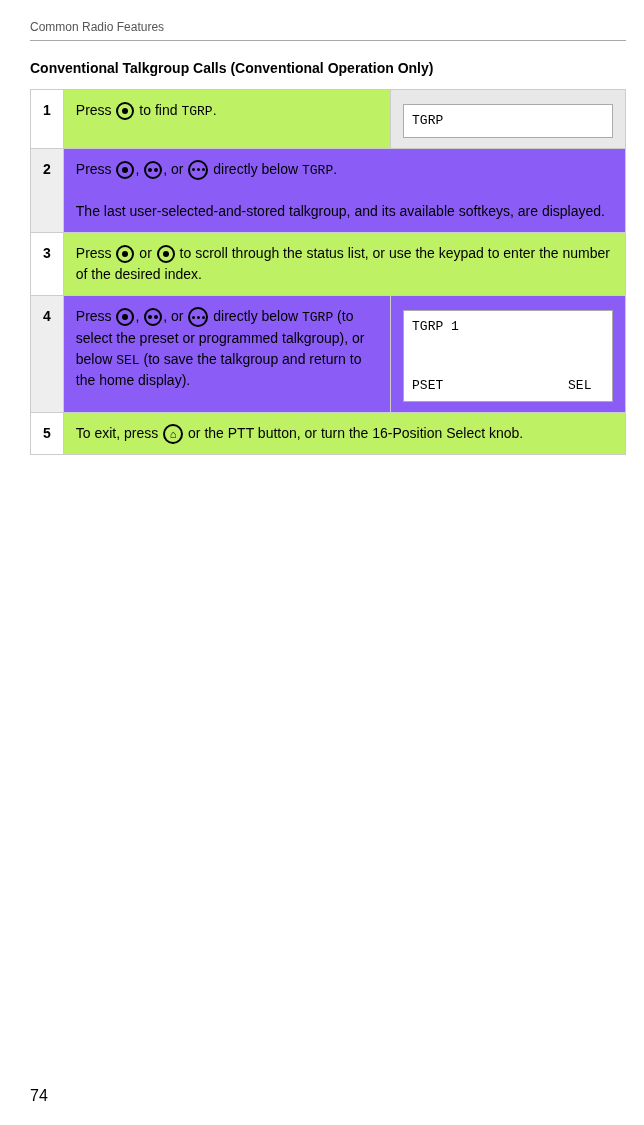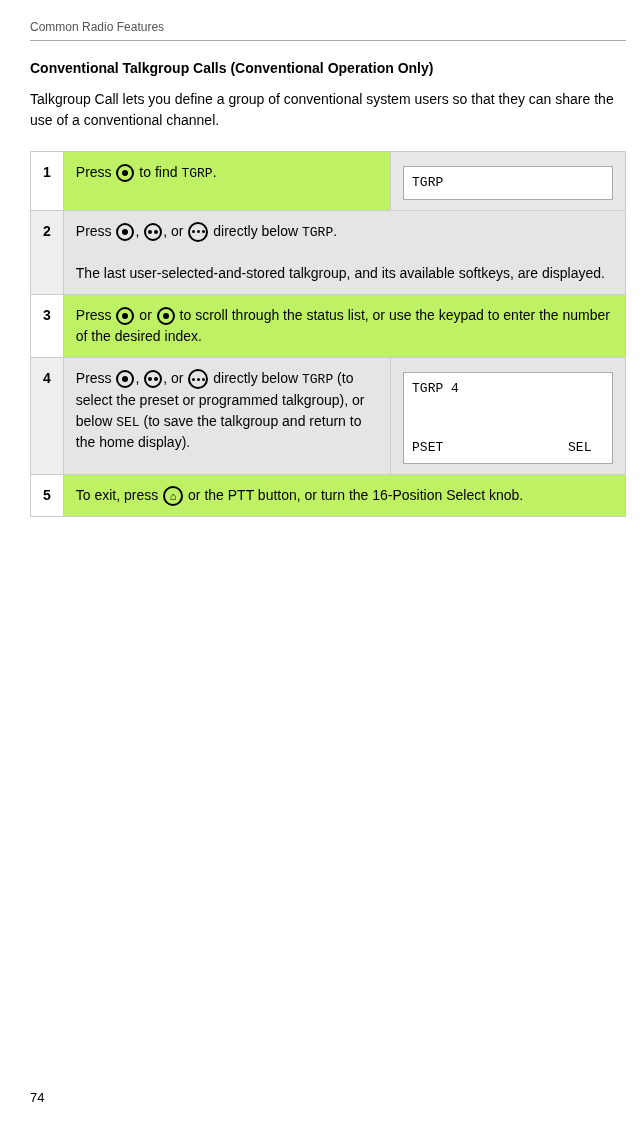--- a/index.html
+++ b/index.html
@@ -178,49 +178,48 @@
       width: 20px;
       height: 20px;
       border-radius: 50%;
       border: 2px solid #000;
       vertical-align: middle;
       margin: 0 1px;
       font-size: 11px;
     }
 
     .row-shaded td {
-      background: #e5e5e5;
+      background: #8b5cf6;
     }
 
     .row-shaded .step-num {
       background: #eeeeee;
     }
 
     .page-number {
       position: absolute;
       bottom: 20px;
       left: 30px;
-      font-size: 13px;
+      font-size: 16px;
       color: #000;
     }
 
     .bold {
       font-weight: normal;
     }
   </style>
 </head>
 <body>
 
 <div class="page-container">
 
   <div class="header-label">Common Radio Features</div>
   <hr class="divider">
 
   <h1 class="page-title">Conventional Talkgroup Calls (Conventional Operation Only)</h1>
-  <p class="intro-text">Talkgroup Call lets you define a group of conventional system users so that they can share the use of a conventional channel.</p>
 
 
   <table>
 
     <tbody>
         <tr>
       <td class="step-num">1</td>
       <td class="step-desc">
         Press <span class="circle-btn-dot"></span> to find <span class="mono">TGRP</span>.
       </td>
@@ -266,21 +265,21 @@
         <span class="circle-btn-two-dots"></span>,
         or
         <span class="circle-btn-three-dots">
               <span class="dot-inner"></span>
               <span class="dot-inner"></span>
               <span class="dot-inner"></span>
             </span>
         directly below <span class="mono">TGRP</span> (to select the preset or programmed talkgroup), or below <span class="mono">SEL</span> (to save the talkgroup and return to the home display).
       </td>
       <td class="step-display">
-        <div class="display-box">TGRP 4
+        <div class="display-box">TGRP 1
 
 
 PSET                SEL</div>
       </td>
     </tr>
 
     <tr>
       <td class="step-num">5</td>
       <td class="step-desc" colspan="2">
         To exit, press <span class="btn-home">⌂</span> or the <span class="bold">PTT</span> button, or turn the <span class="bold">16-Position Select</span> knob.

